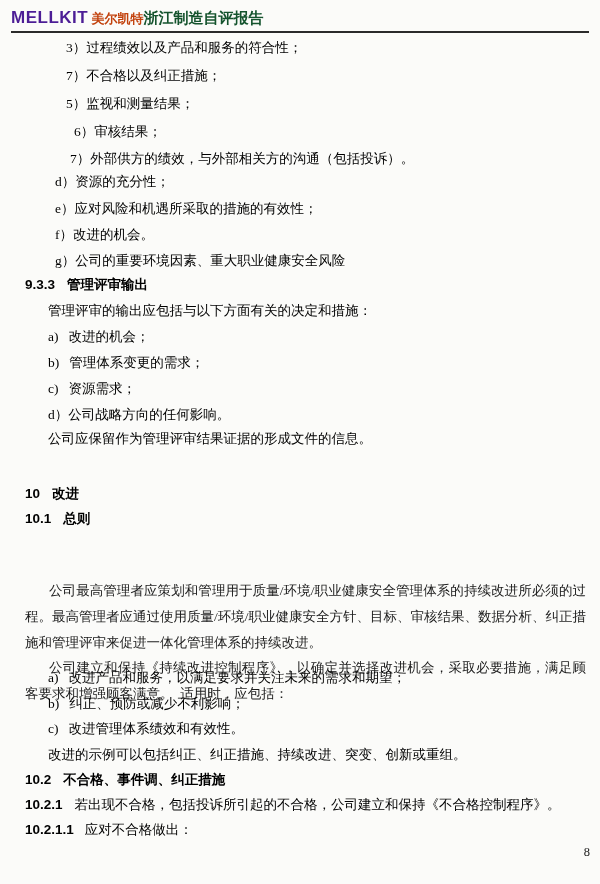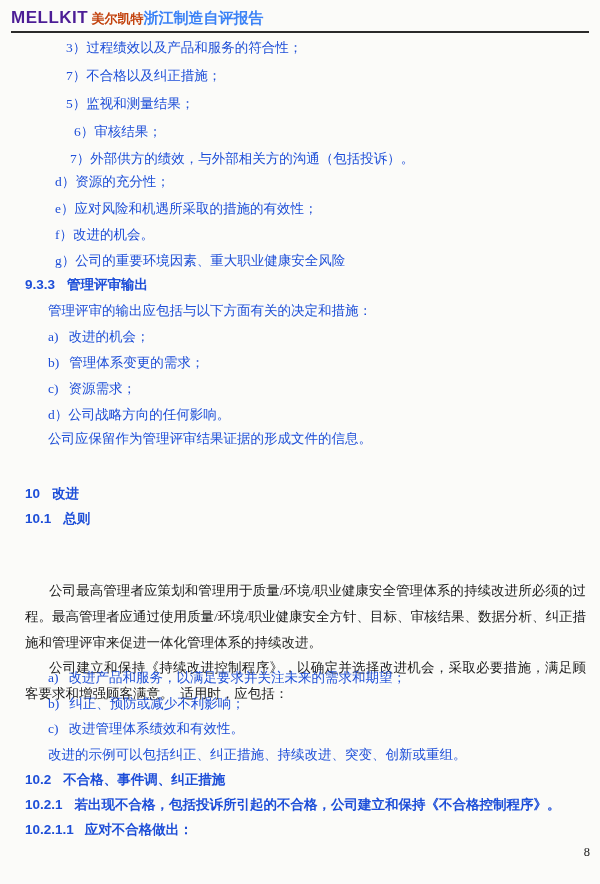--- a/index.html
+++ b/index.html
@@ -15,42 +15,42 @@
     color:#1b1b1b;
     overflow:hidden;
   }
   
   .hdr{position:absolute;top:8px;left:11px;white-space:pre;}
   .hdr .brand{
     font-family:"Liberation Sans","DejaVu Sans",sans-serif;
     font-weight:bold;font-size:17px;color:#4c1d95;letter-spacing:.5px;
   }
   .hdr .brand-cn{font-size:13px;color:#c2410c;font-weight:bold;}
-  .hdr .doc-title{font-size:15px;color:#3b82f6;font-weight:bold;}
+  .hdr .doc-title{font-size:15px;color:#14532d;font-weight:bold;}
   .hdr-rule{
     position:absolute;top:31px;left:11px;width:578px;height:0;
     border-top:2px solid #2b2b2b;
   }
   
   .line{
     position:absolute;font-size:13.5px;line-height:15px;
-    white-space:pre;color:#1d4ed8;
+    white-space:pre;color:#000000;
   }
   .para{
     position:absolute;font-size:13.5px;line-height:25.8px;
     width:561px;text-align:justify;text-indent:24px;
     white-space:pre-wrap;color:#1b1b1b;margin-top:48px;
   }
   .heading{font-weight:bold;}
   .hnum{
     font-family:"Liberation Sans","DejaVu Sans",sans-serif;
     font-weight:bold;margin-right:12px;
   }
   .hnum-tight{margin-right:11px;}
-  .reg{font-weight:bold;margin-top:42px;}
+  .reg{font-weight:normal;margin-top:42px;}
   
   .pagenum{
     position:absolute;top:845px;right:10px;
     font-size:12.5px;color:#1b1b1b;
   }
 </style>
 </head>
 <body>
 
 <div class="page">

